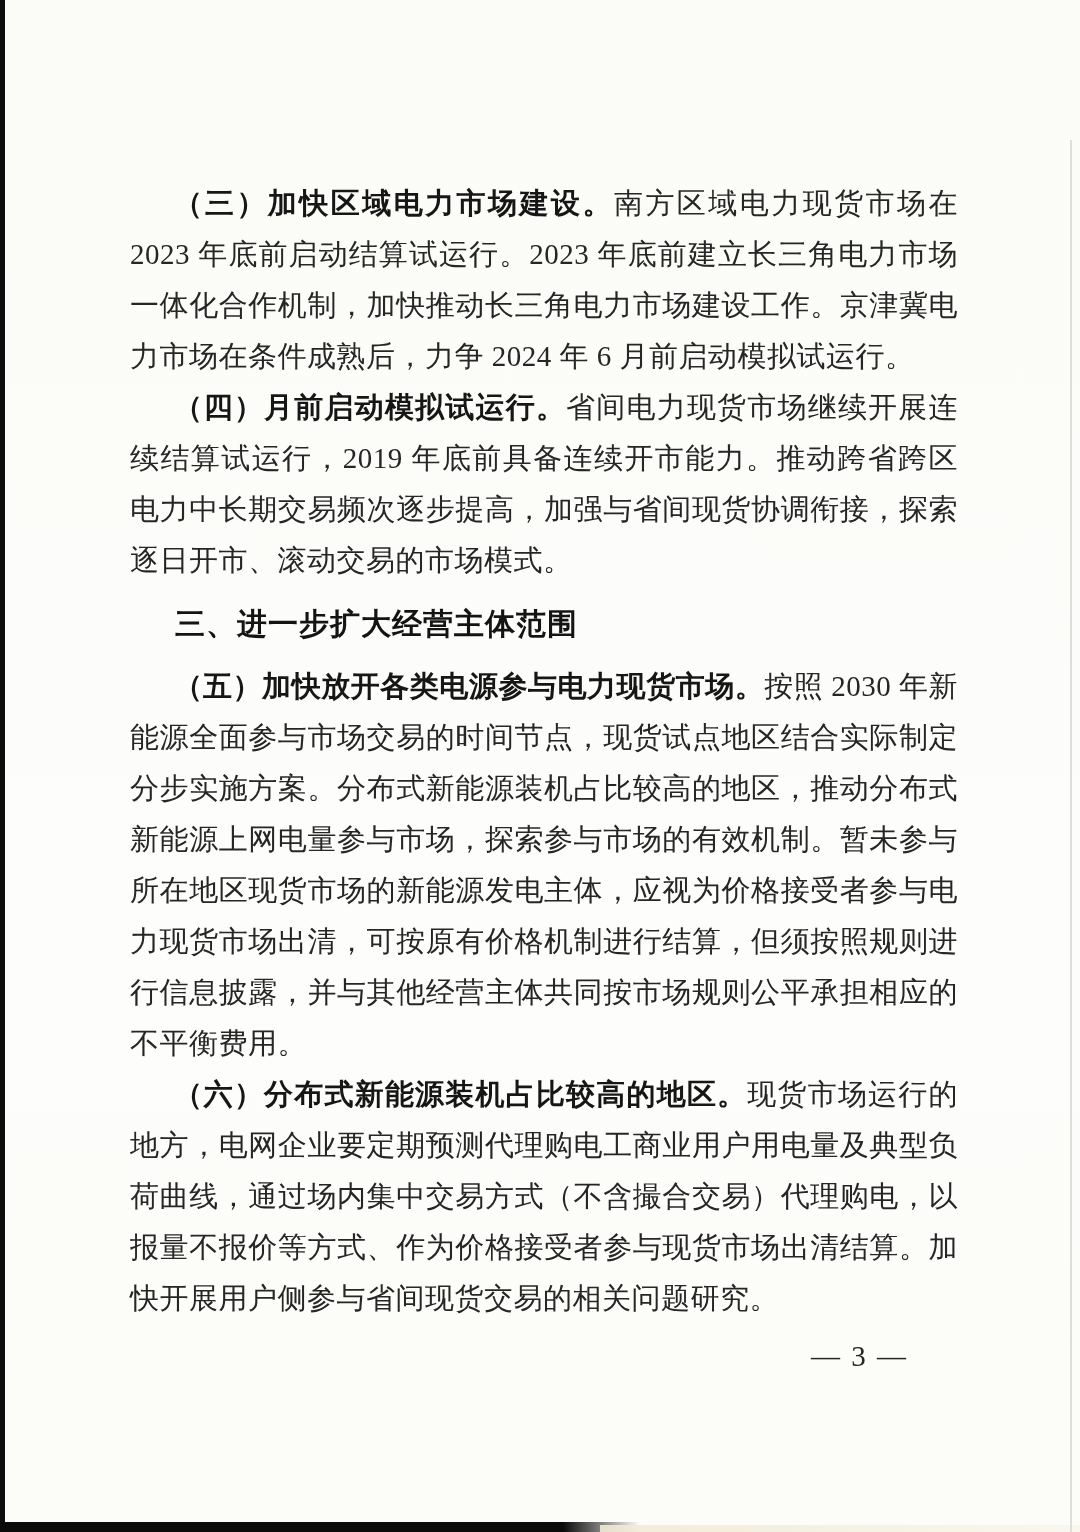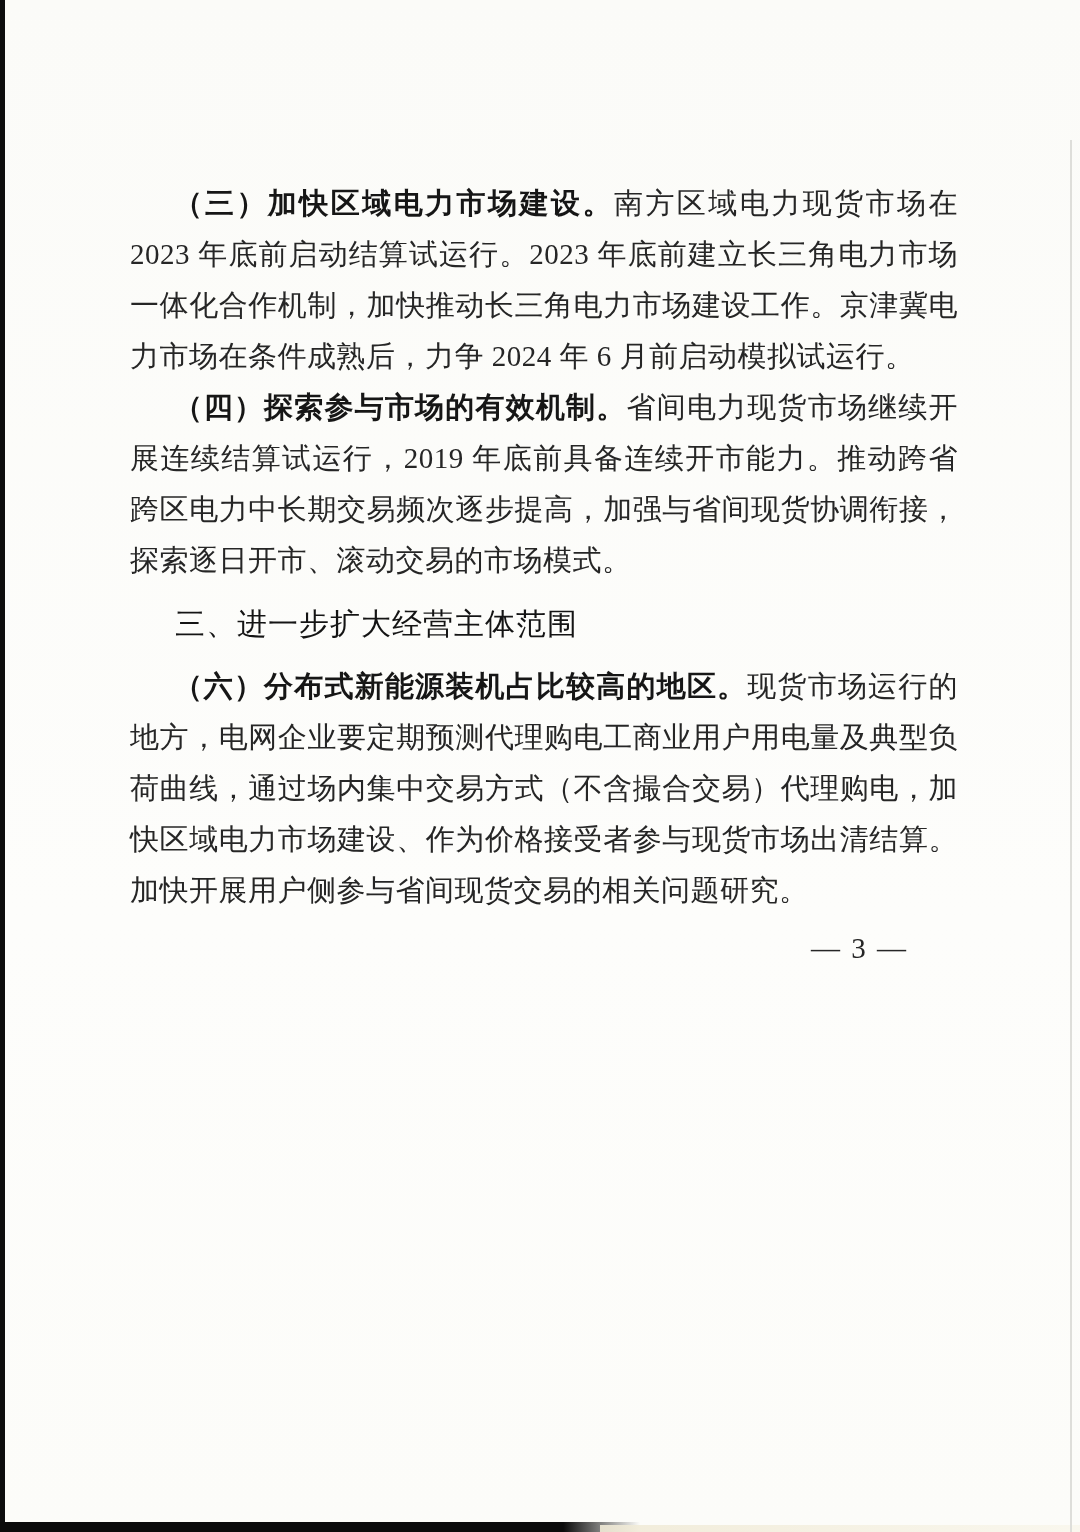--- a/index.html
+++ b/index.html
@@ -58,21 +58,21 @@
     letter-spacing: 0.5px;
   }
   .para .lead {
     font-weight: bold;
     color: #161616;
   }
   .heading {
     font-family: "Liberation Sans", "DejaVu Sans", sans-serif;
     font-size: 30px;
     line-height: 51px;
-    font-weight: normal;
+    font-weight: bold;
     color: #141414;
     text-indent: 1.5em;
     margin: 12px 0 12px 0;
     letter-spacing: 1px;
   }
   .footer {
     margin-top: 16px;
     text-align: right;
     padding-right: 50px;
     font-family: "Liberation Serif", "DejaVu Serif", serif;
@@ -88,24 +88,25 @@
 
   <div class="scan-edge-left"></div>
   <div class="scan-edge-bottom"></div>
   <div class="scan-strip-bottom-right"></div>
   <div class="scan-edge-right"></div>
 
   <div class="content">
 
     <p class="para"><span class="lead">（三）加快区域电力市场建设。</span><span>南方区域电力现货市场在 2023 年底前启动结算试运行。2023 年底前建立长三角电力市场一体化合作机制，加快推动长三角电力市场建设工作。京津冀电力市场在条件成熟后，力争 2024 年 6 月前启动模拟试运行。</span></p>
 
-    <p class="para"><span class="lead">（四）探索参与市场的有效机制。</span><span>省间电力现货市场继续开展连续结算试运行，2019 年底前具备连续开市能力。推动跨省跨区电力中长期交易频次逐步提高，加强与省间现货协调衔接，探索逐日开市、滚动交易的市场模式。</span></p>
+    <p class="para"><span class="lead">（四）月前启动模拟试运行。</span><span>省间电力现货市场继续开展连续结算试运行，2019 年底前具备连续开市能力。推动跨省跨区电力中长期交易频次逐步提高，加强与省间现货协调衔接，探索逐日开市、滚动交易的市场模式。</span></p>
 
     <h2 class="heading">三、进一步扩大经营主体范围</h2>
 
+    <p class="para"><span class="lead">（五）加快放开各类电源参与电力现货市场。</span><span>按照 2030 年新能源全面参与市场交易的时间节点，现货试点地区结合实际制定分步实施方案。分布式新能源装机占比较高的地区，推动分布式新能源上网电量参与市场，探索参与市场的有效机制。暂未参与所在地区现货市场的新能源发电主体，应视为价格接受者参与电力现货市场出清，可按原有价格机制进行结算，但须按照规则进行信息披露，并与其他经营主体共同按市场规则公平承担相应的不平衡费用。</span></p>
 
-    <p class="para"><span class="lead">（六）分布式新能源装机占比较高的地区。</span><span>现货市场运行的地方，电网企业要定期预测代理购电工商业用户用电量及典型负荷曲线，通过场内集中交易方式（不含撮合交易）代理购电，加快区域电力市场建设、作为价格接受者参与现货市场出清结算。加快开展用户侧参与省间现货交易的相关问题研究。</span></p>
+    <p class="para"><span class="lead">（六）分布式新能源装机占比较高的地区。</span><span>现货市场运行的地方，电网企业要定期预测代理购电工商业用户用电量及典型负荷曲线，通过场内集中交易方式（不含撮合交易）代理购电，以报量不报价等方式、作为价格接受者参与现货市场出清结算。加快开展用户侧参与省间现货交易的相关问题研究。</span></p>
 
     <div class="footer">— 3 —</div>
 
   </div>
 
 </div>
 
 </body></html>

